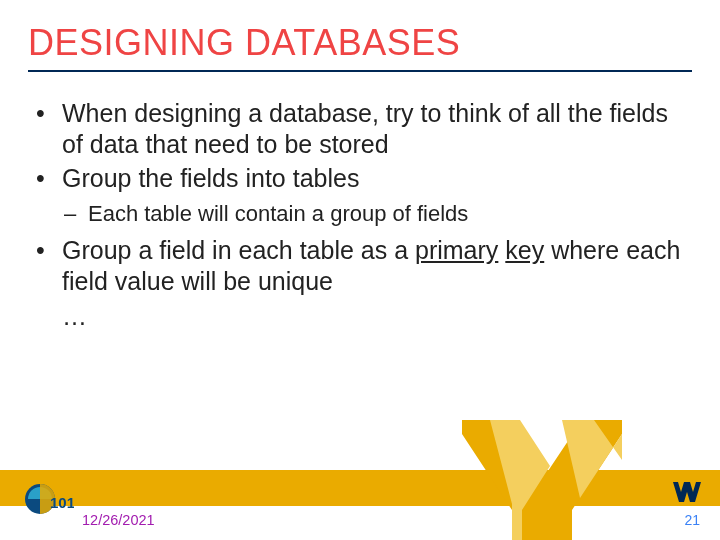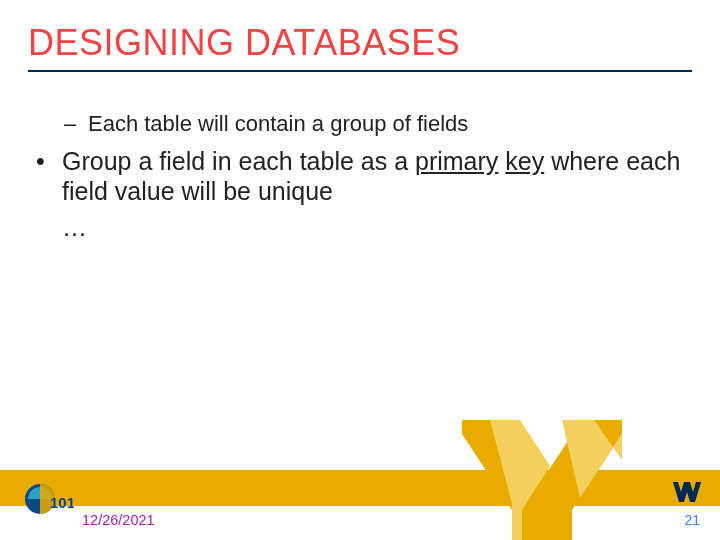--- a/index.html
+++ b/index.html
@@ -4,21 +4,21 @@
 <style>
   * { margin: 0; padding: 0; box-sizing: border-box; }
   html, body { width: 720px; height: 540px; font-family: Arial, Helvetica, sans-serif; background: #fff; overflow: hidden; }
   .slide { position: relative; width: 720px; height: 540px; background: #ffffff; }
   .title { position: absolute; left: 28px; top: 22px; font-size: 36px; color: #ef4444; letter-spacing: 0.5px; font-weight: 400; }
   .title-underline { position: absolute; left: 28px; top: 70px; width: 664px; height: 2px; background: #002855; }
   .body { position: absolute; left: 28px; top: 98px; width: 664px; color: #222; }
   ul.top { list-style: none; }
   ul.top > li { position: relative; padding-left: 34px; font-size: 25px; line-height: 1.22; margin-bottom: 4px; }
   ul.top > li::before { content: "•"; position: absolute; left: 8px; top: 0; font-size: 25px; color: #222; }
-  ul.sub { list-style: none; margin-top: 12px; margin-bottom: 8px; }
+  ul.sub { list-style: none; margin-top: 6px; margin-bottom: 8px; }
   ul.sub > li { position: relative; padding-left: 60px; font-size: 22px; line-height: 1.25; }
   ul.sub > li::before { content: "–"; position: absolute; left: 36px; top: 0; font-size: 22px; color: #222; }
   .ellipsis { font-size: 25px; padding-left: 34px; margin-top: 6px; }
   .u { text-decoration: underline; }
   .footer-band { position: absolute; left: 0; bottom: 34px; width: 720px; height: 36px; background: #eaab00; }
   .chevron { position: absolute; bottom: 0; left: 462px; width: 160px; height: 120px; pointer-events: none; }
   .logo101 { position: absolute; left: 24px; bottom: 20px; width: 50px; height: 42px; }
   .date { position: absolute; left: 82px; bottom: 12px; font-size: 14.5px; color: #a21caf; }
   .pagenum { position: absolute; right: 20px; bottom: 12px; font-size: 14px; color: #3b82f6; }
   .wv-logo { position: absolute; right: 18px; bottom: 36px; width: 30px; height: 24px; }
@@ -26,20 +26,22 @@
 </head>
 <body>
 
 <div class="slide">
 
   <div class="title">DESIGNING DATABASES</div>
   <div class="title-underline"></div>
 
   <div class="body">
     <ul class="top">
+      <li>When designing a database, try to think of all the fields of data that need to be stored</li>
+      <li>Group the fields into tables</li>
     </ul>
     <ul class="sub">
       <li>Each table will contain a group of fields</li>
     </ul>
     <ul class="top">
       <li>
         <span>Group a field in each table as a </span><span class="u">primary</span><span> </span><span class="u">key</span><span> where each field value will be unique</span>
       </li>
     </ul>
     <div class="ellipsis">…</div>

